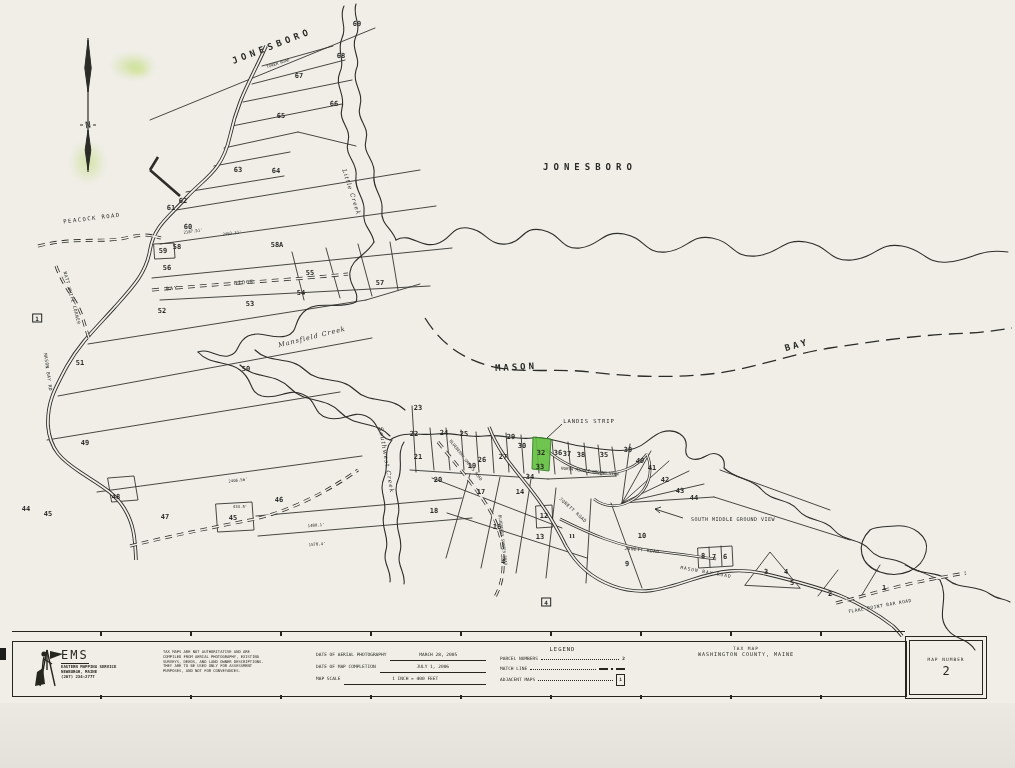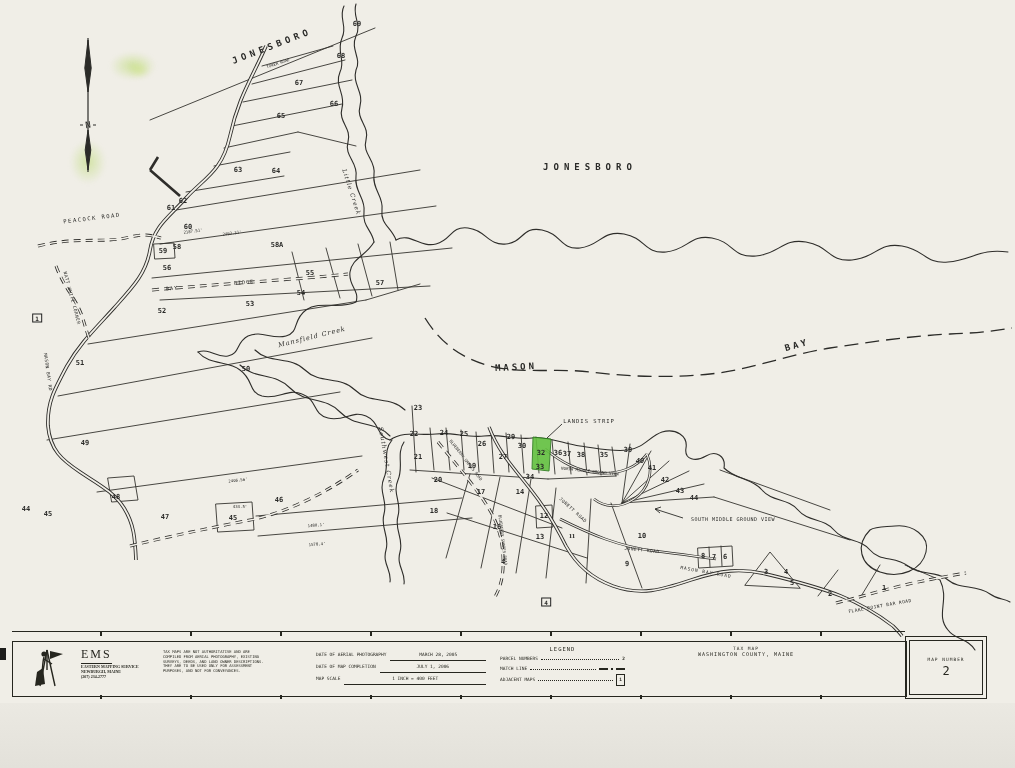--- a/index.html
+++ b/index.html
@@ -145,21 +145,21 @@
       <span class="lbl road" style="left: 573px; top: 510px; font-size: 4.5px; letter-spacing: 0.5px; transform: translate(-50%, -50%) rotate(42deg);">JONETT ROAD</span>
       <span class="lbl road" style="left: 642px; top: 550px; font-size: 4.5px; letter-spacing: 0.5px; transform: translate(-50%, -50%) rotate(6deg);">JONETT ROAD</span>
       <span class="lbl road" style="left: 706px; top: 572px; font-size: 4.5px; letter-spacing: 1px; transform: translate(-50%, -50%) rotate(10deg);">MASON BAY ROAD</span>
       <span class="lbl road" style="left: 880px; top: 606px; font-size: 4.5px; letter-spacing: 0.5px; transform: translate(-50%, -50%) rotate(-10deg);">FLAKE POINT BAR ROAD</span>
       <span class="lbl road" style="left: 278px; top: 63px; font-size: 4px; transform: translate(-50%, -50%) rotate(-18deg);">TOWER ROAD</span>
       <span class="lbl water" style="left: 352px; top: 192px; font-size: 6px; letter-spacing: 1px; transform: translate(-50%, -50%) rotate(72deg);">Little Creek</span>
       <span class="lbl water" style="left: 312px; top: 337px; font-size: 6.5px; letter-spacing: 1px; transform: translate(-50%, -50%) rotate(-14deg);">Mansfield Creek</span>
       <span class="lbl water" style="left: 387px; top: 460px; font-size: 6px; letter-spacing: 1px; transform: translate(-50%, -50%) rotate(80deg);">Southwest Creek</span>
       <span class="pnum" style="left: 357px; top: 24px; transform: translate(-50%, -50%) rotate(0deg);">69</span>
       <span class="pnum" style="left: 341px; top: 56px; transform: translate(-50%, -50%) rotate(0deg);">68</span>
-      <span class="pnum" style="left: 299px; top: 83px; transform: translate(-50%, -50%) rotate(0deg);">67</span>
+      <span class="pnum" style="left: 299px; top: 76px; transform: translate(-50%, -50%) rotate(0deg);">67</span>
       <span class="pnum" style="left: 334px; top: 104px; transform: translate(-50%, -50%) rotate(0deg);">66</span>
       <span class="pnum" style="left: 281px; top: 116px; transform: translate(-50%, -50%) rotate(0deg);">65</span>
       <span class="pnum" style="left: 276px; top: 171px; transform: translate(-50%, -50%) rotate(0deg);">64</span>
       <span class="pnum" style="left: 238px; top: 170px; transform: translate(-50%, -50%) rotate(0deg);">63</span>
       <span class="pnum" style="left: 183px; top: 201px; transform: translate(-50%, -50%) rotate(0deg);">62</span>
       <span class="pnum" style="left: 171px; top: 208px; transform: translate(-50%, -50%) rotate(0deg);">61</span>
       <span class="pnum" style="left: 188px; top: 227px; transform: translate(-50%, -50%) rotate(0deg);">60</span>
       <span class="pnum" style="left: 163px; top: 251px; transform: translate(-50%, -50%) rotate(0deg);">59</span>
       <span class="pnum" style="left: 177px; top: 247px; transform: translate(-50%, -50%) rotate(0deg);">58</span>
       <span class="pnum" style="left: 277px; top: 245px; transform: translate(-50%, -50%) rotate(0deg);">58A</span>
@@ -175,21 +175,21 @@
       <span class="pnum" style="left: 116px; top: 497px; transform: translate(-50%, -50%) rotate(0deg);">48</span>
       <span class="pnum" style="left: 165px; top: 517px; transform: translate(-50%, -50%) rotate(0deg);">47</span>
       <span class="pnum" style="left: 279px; top: 500px; transform: translate(-50%, -50%) rotate(0deg);">46</span>
       <span class="pnum" style="left: 233px; top: 518px; transform: translate(-50%, -50%) rotate(0deg);">45</span>
       <span class="pnum" style="left: 26px; top: 509px; transform: translate(-50%, -50%) rotate(0deg);">44</span>
       <span class="pnum" style="left: 48px; top: 514px; transform: translate(-50%, -50%) rotate(0deg);">45</span>
       <span class="pnum" style="left: 418px; top: 408px; transform: translate(-50%, -50%) rotate(0deg);">23</span>
       <span class="pnum" style="left: 414px; top: 434px; transform: translate(-50%, -50%) rotate(0deg);">22</span>
       <span class="pnum" style="left: 444px; top: 433px; transform: translate(-50%, -50%) rotate(0deg);">24</span>
       <span class="pnum" style="left: 464px; top: 434px; transform: translate(-50%, -50%) rotate(0deg);">25</span>
-      <span class="pnum" style="left: 482px; top: 444px; transform: translate(-50%, -50%) rotate(0deg);">26</span>
+      <span class="pnum" style="left: 482px; top: 460px; transform: translate(-50%, -50%) rotate(0deg);">26</span>
       <span class="pnum" style="left: 418px; top: 457px; transform: translate(-50%, -50%) rotate(0deg);">21</span>
       <span class="pnum" style="left: 472px; top: 466px; transform: translate(-50%, -50%) rotate(0deg);">19</span>
       <span class="pnum" style="left: 438px; top: 480px; transform: translate(-50%, -50%) rotate(0deg);">20</span>
       <span class="pnum" style="left: 503px; top: 457px; transform: translate(-50%, -50%) rotate(0deg);">27</span>
       <span class="pnum" style="left: 511px; top: 437px; transform: translate(-50%, -50%) rotate(0deg);">29</span>
       <span class="pnum" style="left: 522px; top: 446px; transform: translate(-50%, -50%) rotate(0deg);">30</span>
       <span class="pnum" style="left: 541px; top: 453px; transform: translate(-50%, -50%) rotate(0deg);">32</span>
       <span class="pnum" style="left: 540px; top: 467px; transform: translate(-50%, -50%) rotate(0deg);">33</span>
       <span class="pnum" style="left: 530px; top: 477px; transform: translate(-50%, -50%) rotate(0deg);">34</span>
       <span class="pnum" style="left: 558px; top: 453px; transform: translate(-50%, -50%) rotate(0deg);">36</span>
@@ -241,21 +241,21 @@
           <line x1="18" y1="6" x2="11" y2="42"></line>
             <line x1="18" y1="6" x2="26" y2="42"></line>
             <line x1="18" y1="6" x2="18" y2="26"></line>
           <path d="M15,13 C13,20 14,27 12,36"></path>
             <path d="M15,15 L23,20"></path>
         </g>
         <circle cx="15" cy="10" r="2.6" fill="#26261f"></circle>
         <polygon points="21,7 34,10 21,15" fill="#26261f"></polygon>
         <polygon points="8,28 14,24 16,40 6,42" fill="#26261f"></polygon>
       </svg>
-      <div style="margin-left:50px;font-family:Liberation Serif, serif;">
+      <div style="margin-left:30px;">
         <span id="ems-name">EMS</span>
         <div class="tiny" style="font-weight:bold;">EASTERN MAPPING SERVICE</div>
         <div class="tiny" style="font-weight:bold;">NEWBURGH, MAINE</div>
         <div class="tiny" style="font-weight:bold;">(207) 234-2777</div>
       </div>
     </div>
 
     <div class="blk" id="disc-blk">
       <div class="micro">TAX MAPS ARE NOT AUTHORITATIVE AND ARE</div>
       <div class="micro">COMPILED FROM AERIAL PHOTOGRAPHY, EXISTING</div>

